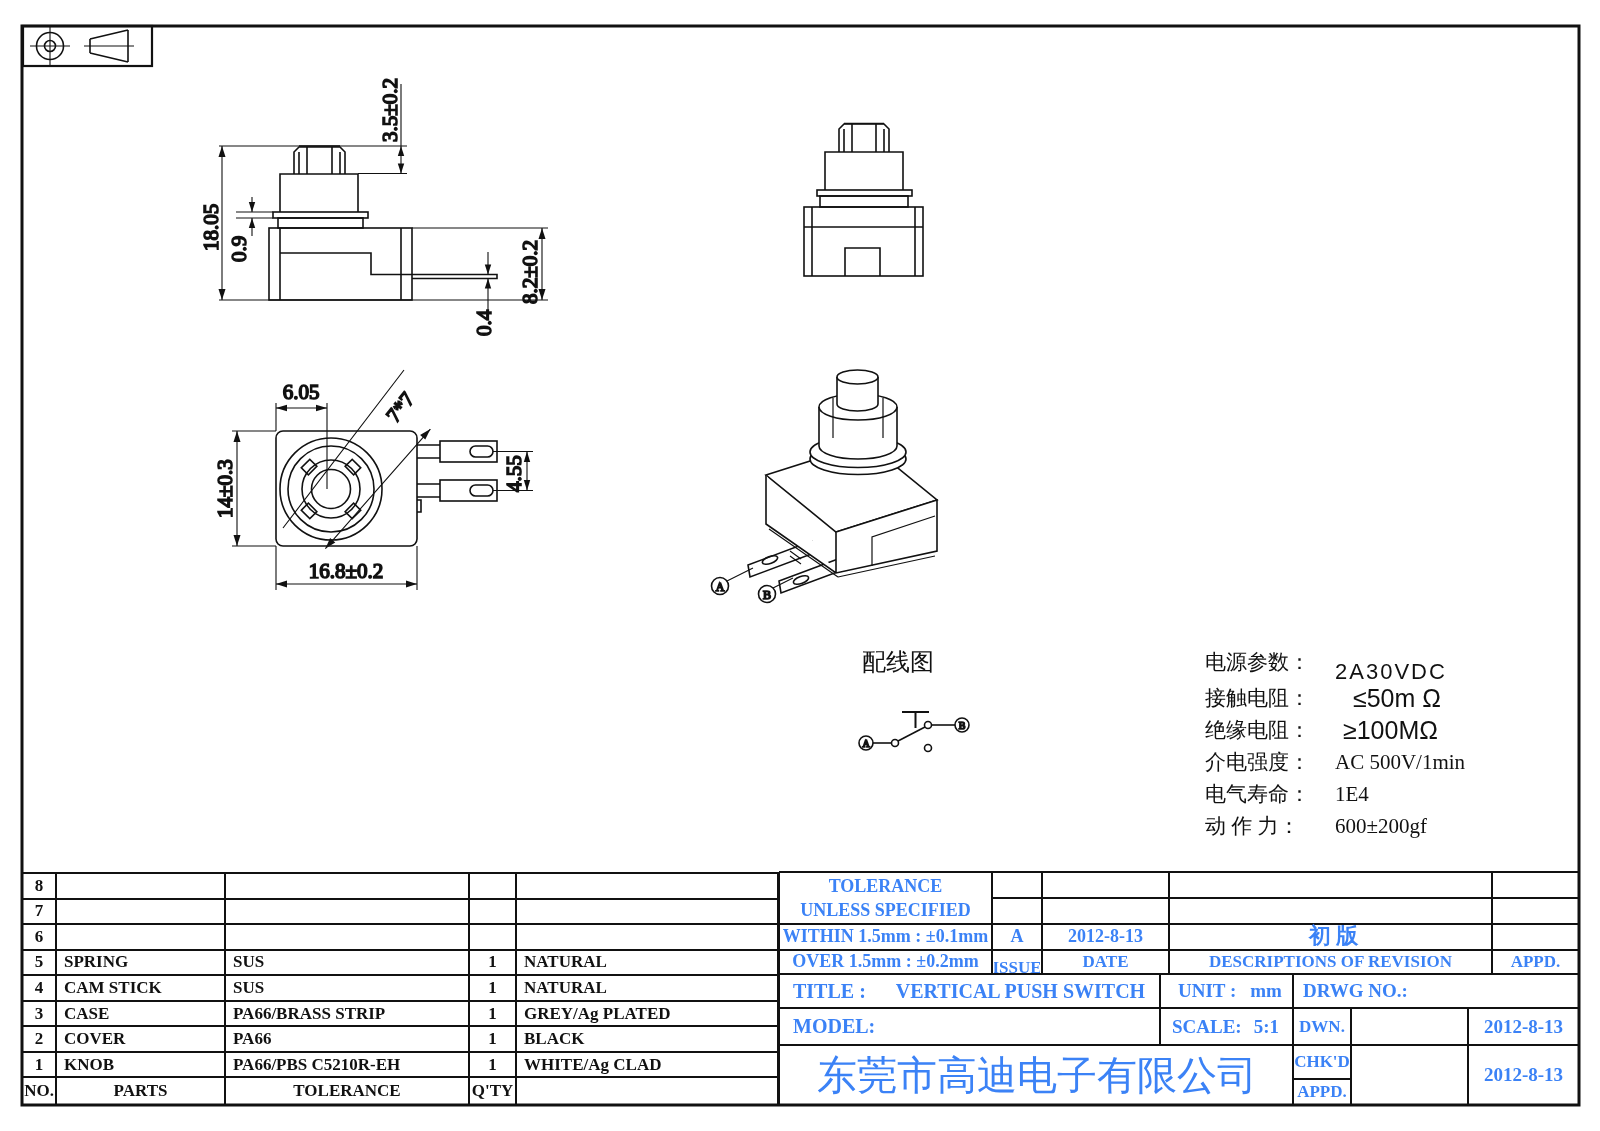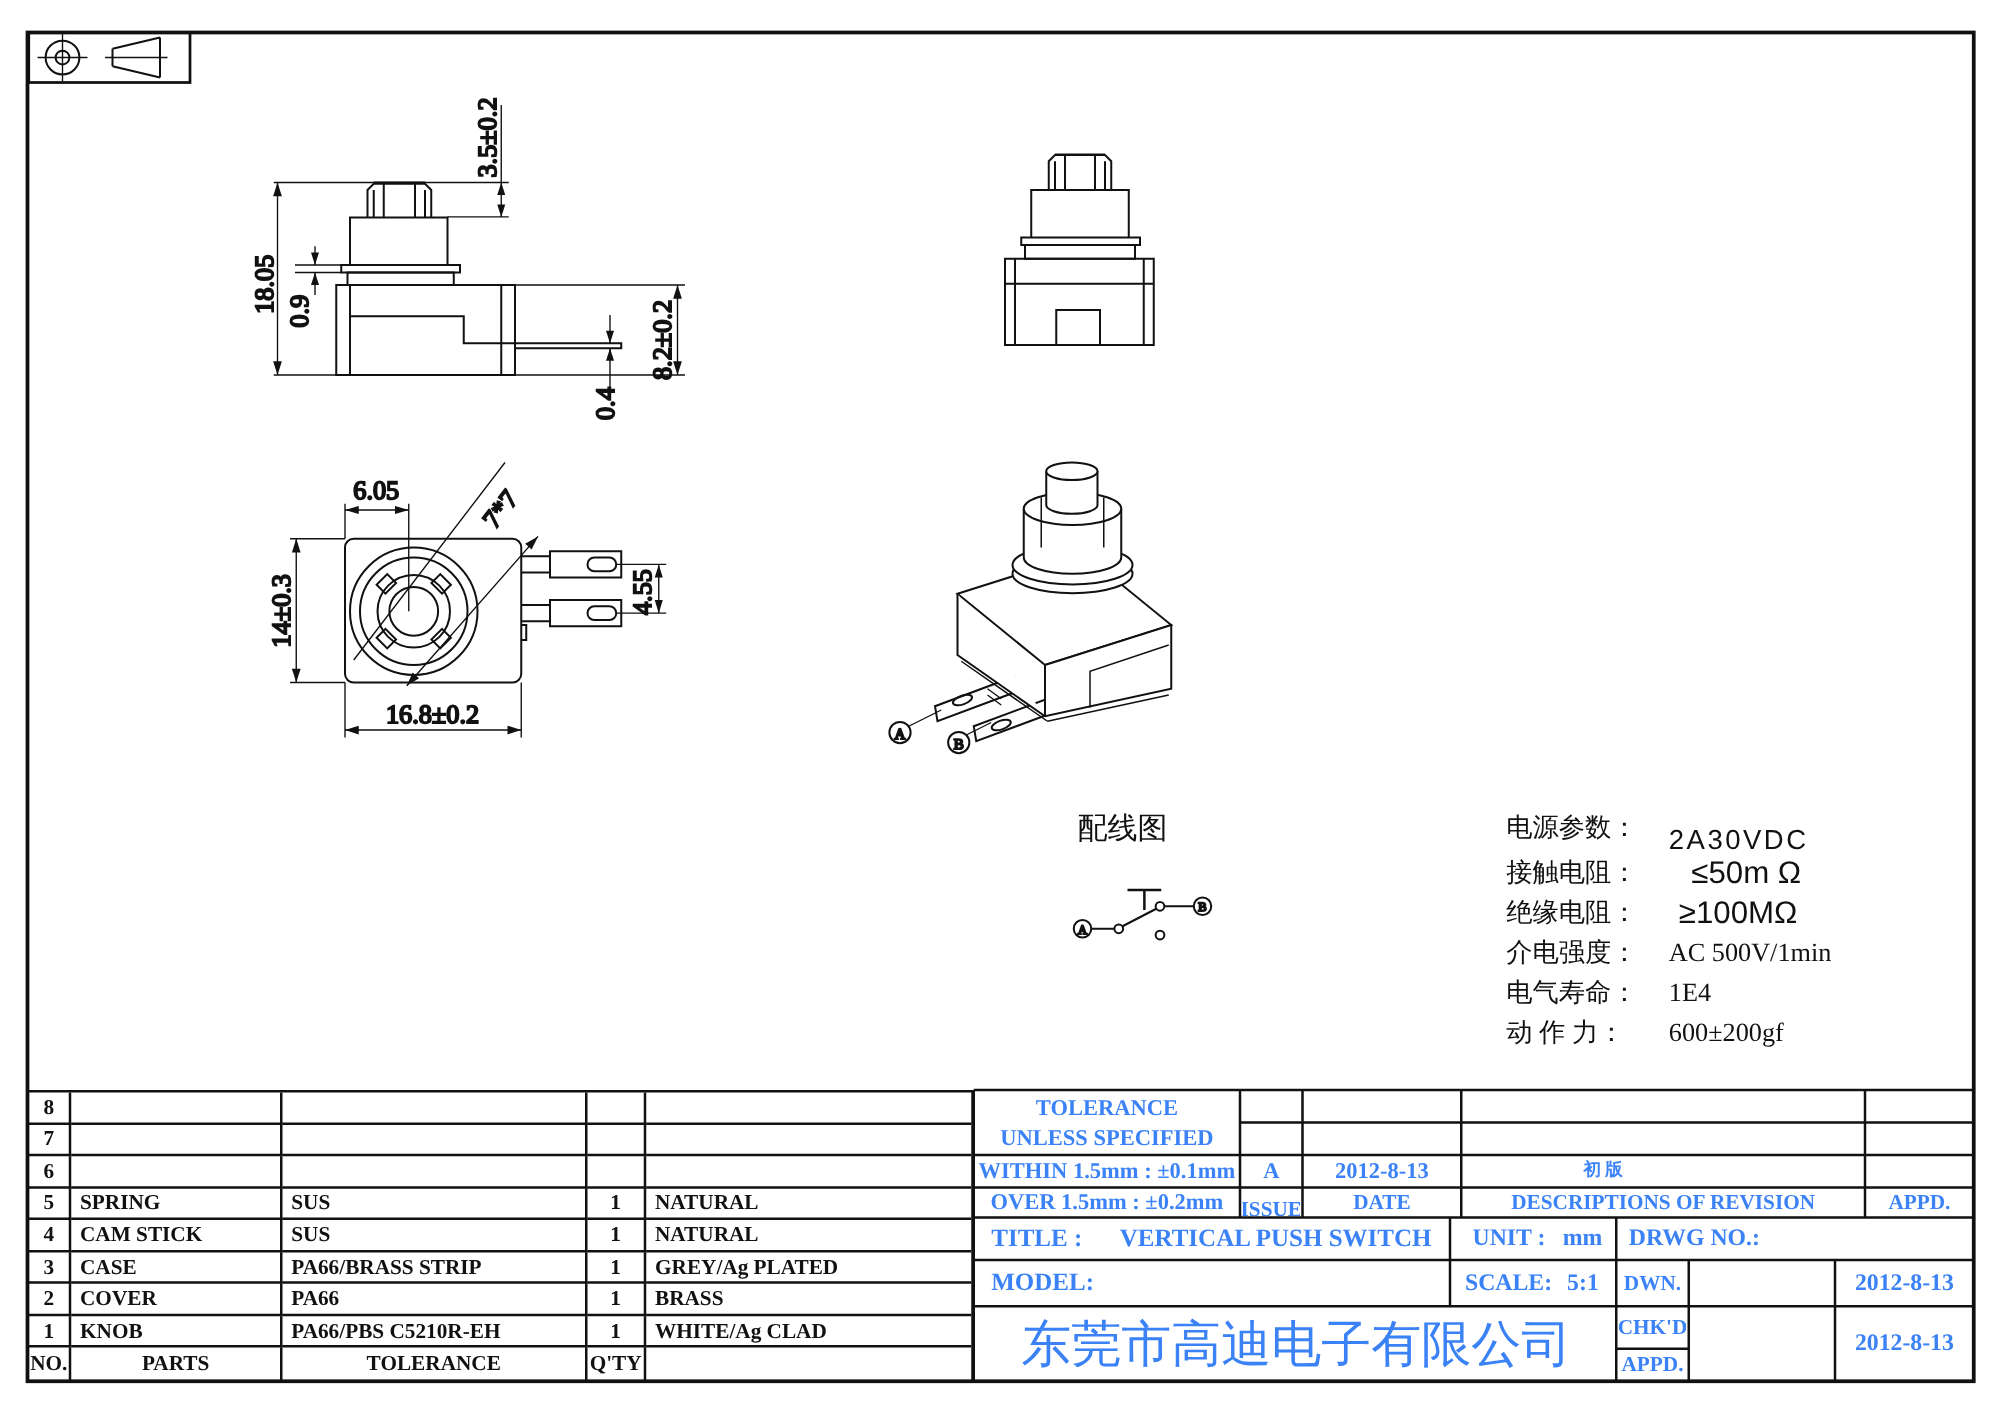--- a/index.html
+++ b/index.html
@@ -232,42 +232,42 @@
   <div class="pt-cell ctr">3</div>
   <div class="pt-cell lft">CASE</div>
   <div class="pt-cell lft">PA66/BRASS STRIP</div>
   <div class="pt-cell ctr">1</div>
   <div class="pt-cell lft">GREY/Ag PLATED</div>
 
   <div class="pt-cell ctr">2</div>
   <div class="pt-cell lft">COVER</div>
   <div class="pt-cell lft">PA66</div>
   <div class="pt-cell ctr">1</div>
-  <div class="pt-cell lft">BRASS</div>
+  <div class="pt-cell lft">BLACK</div>
 
   <div class="pt-cell ctr">1</div>
   <div class="pt-cell lft">KNOB</div>
   <div class="pt-cell lft">PA66/PBS C5210R-EH</div>
   <div class="pt-cell ctr">1</div>
   <div class="pt-cell lft">WHITE/Ag CLAD</div>
 
   <div class="pt-cell ctr">NO.</div>
   <div class="pt-cell ctr">PARTS</div>
   <div class="pt-cell ctr">TOLERANCE</div>
   <div class="pt-cell ctr">Q'TY</div>
   <div class="pt-cell lft"></div>
 </div>
 
 <div class="blocktxt" style="left:781px;top:874px;width:209px;height:24px;font-size:18px;">TOLERANCE</div>
 <div class="blocktxt" style="left:781px;top:898px;width:209px;height:24px;font-size:18px;">UNLESS  SPECIFIED</div>
 <div class="blocktxt" style="left:781px;top:925px;width:209px;height:23px;font-size:18px;border-radius:10px;">WITHIN 1.5mm : ±0.1mm</div>
 <div class="blocktxt" style="left:781px;top:950px;width:209px;height:23px;font-size:18px;">OVER 1.5mm : ±0.2mm</div>
 <div class="blocktxt" style="left:994px;top:925px;width:46px;height:23px;font-size:18px;">A</div>
 <div class="blocktxt" style="left:1044px;top:925px;width:123px;height:23px;font-size:18px;">2012-8-13</div>
-<div class="blocktxt" style="left:1123px;top:923px;width:319px;height:25px;font-size:14px;">初 版</div>
+<div class="blocktxt" style="left:1174px;top:923px;width:319px;height:25px;font-size:22px;">初 版</div>
 <div class="blocktxt" style="left:994px;top:950px;width:46px;height:35px;font-size:17px;">ISSUE</div>
 <div class="blocktxt" style="left:1044px;top:950px;width:123px;height:23px;font-size:17px;">DATE</div>
 <div class="blocktxt" style="left:1171px;top:950px;width:319px;height:23px;font-size:17px;">DESCRIPTIONS OF REVISION</div>
 <div class="blocktxt" style="left:1494px;top:950px;width:83px;height:23px;font-size:17px;">APPD.</div>
 
 <div class="blocktxt left" style="left:793px;top:976px;width:360px;height:30px;font-size:20px;">
   <span>TITLE :</span>
   <span style="margin-left:30px;text-align:right;">VERTICAL PUSH SWITCH</span>
 </div>
 <div class="blocktxt left" style="left:1178px;top:976px;width:110px;height:30px;font-size:19px;">

